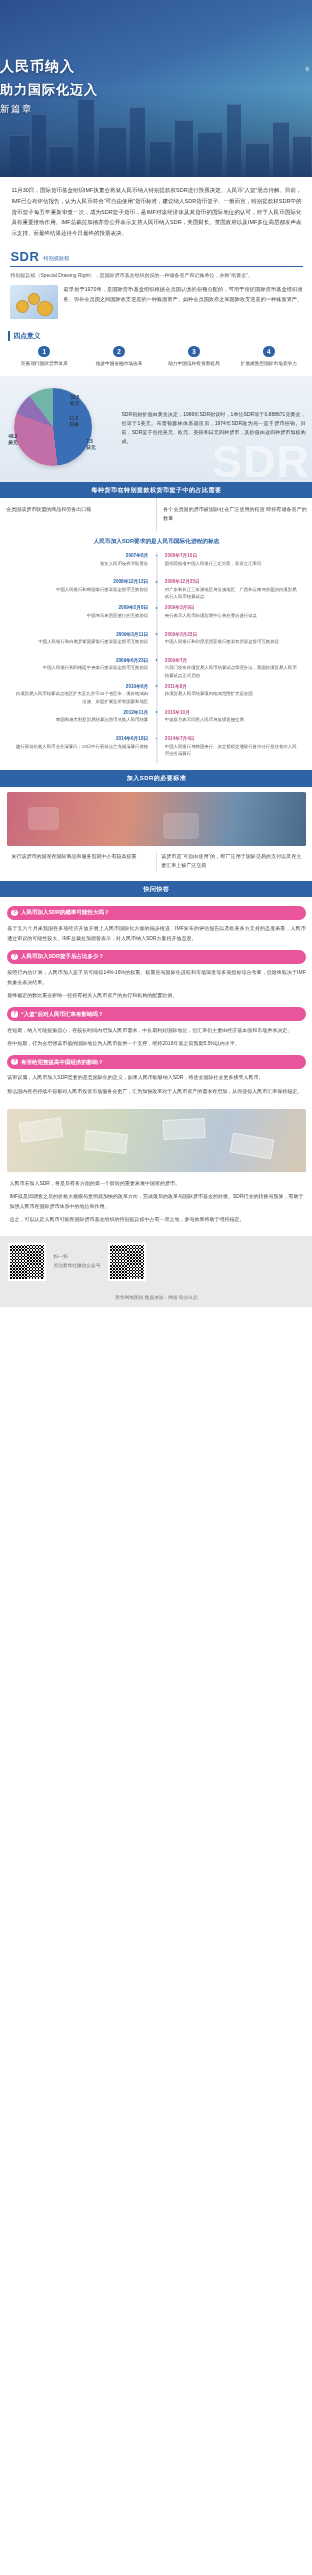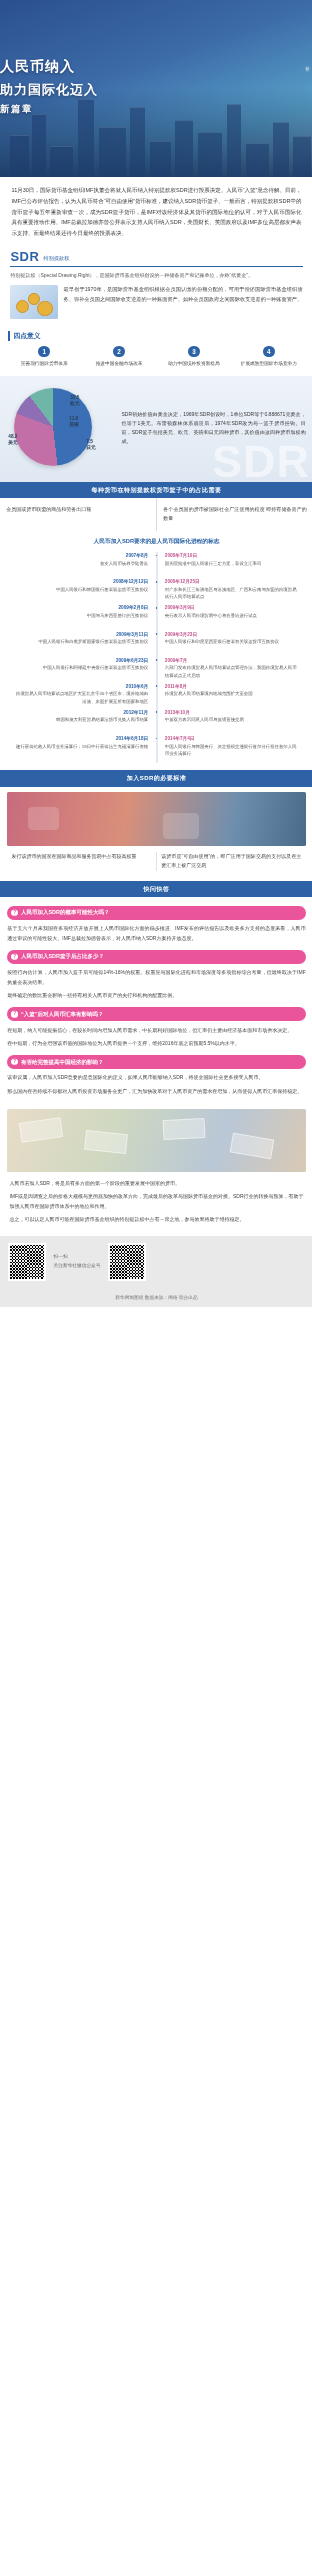--- a/index.html
+++ b/index.html
@@ -28,21 +28,21 @@
     border-top: 0.5px solid rgba(255,255,255,.12);
   }
   .hero-title {
     position: relative; z-index: 5;
     text-align: left; color: #fff; padding-top: 58px;
     text-shadow: 0 1px 3.1px rgba(0,0,0,.4);
   }
   .hero-title .l1 { font-size: 14px; font-weight: bold; letter-spacing: 1px; }
   .hero-title .l2 { font-size: 15px; font-weight: bold; letter-spacing: 1px; margin-top: 3.1px; }
   .hero-title .l3 { font-size: 13px; font-weight: bold; letter-spacing: 1px; margin-top: 4.7px; }
-  .hero-title .l4 { font-size: 9.4px; font-weight: bold; letter-spacing: 1.6px; margin-top: 4.7px; }
+  .hero-title .l4 { font-size: 9.4px; font-weight: normal; letter-spacing: 1.6px; margin-top: 4.7px; }
   .hero .tag {
     position: absolute; right: 3.1px; top: 63px; font-size: 4.2px;
     color: rgba(255,255,255,.45); writing-mode: vertical-rl;
   }
 
   
   .lead {
     padding: 8.3px 11.5px 9.4px 11.5px;
     font-size: 5.5px; line-height: 1.95; color: #3a3a3a;
     text-align: justify;

